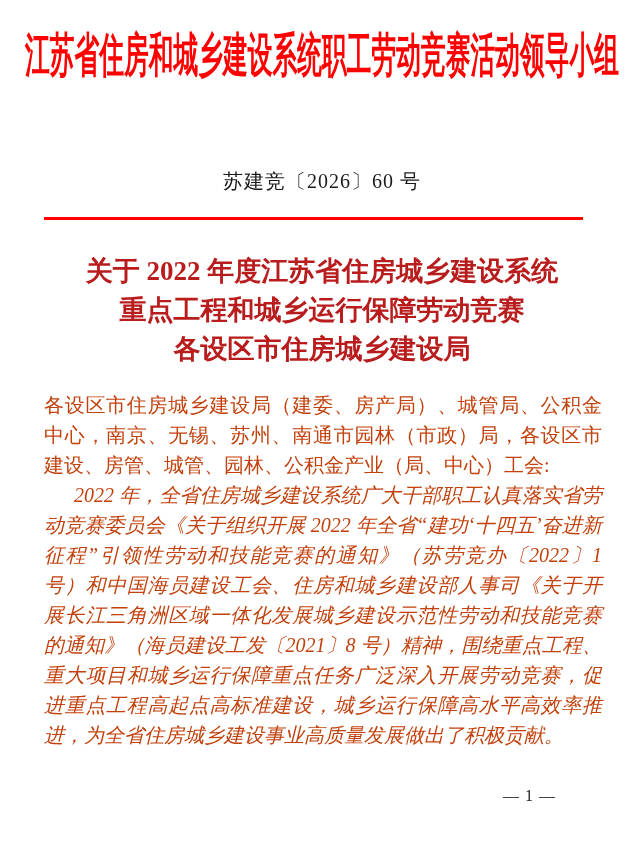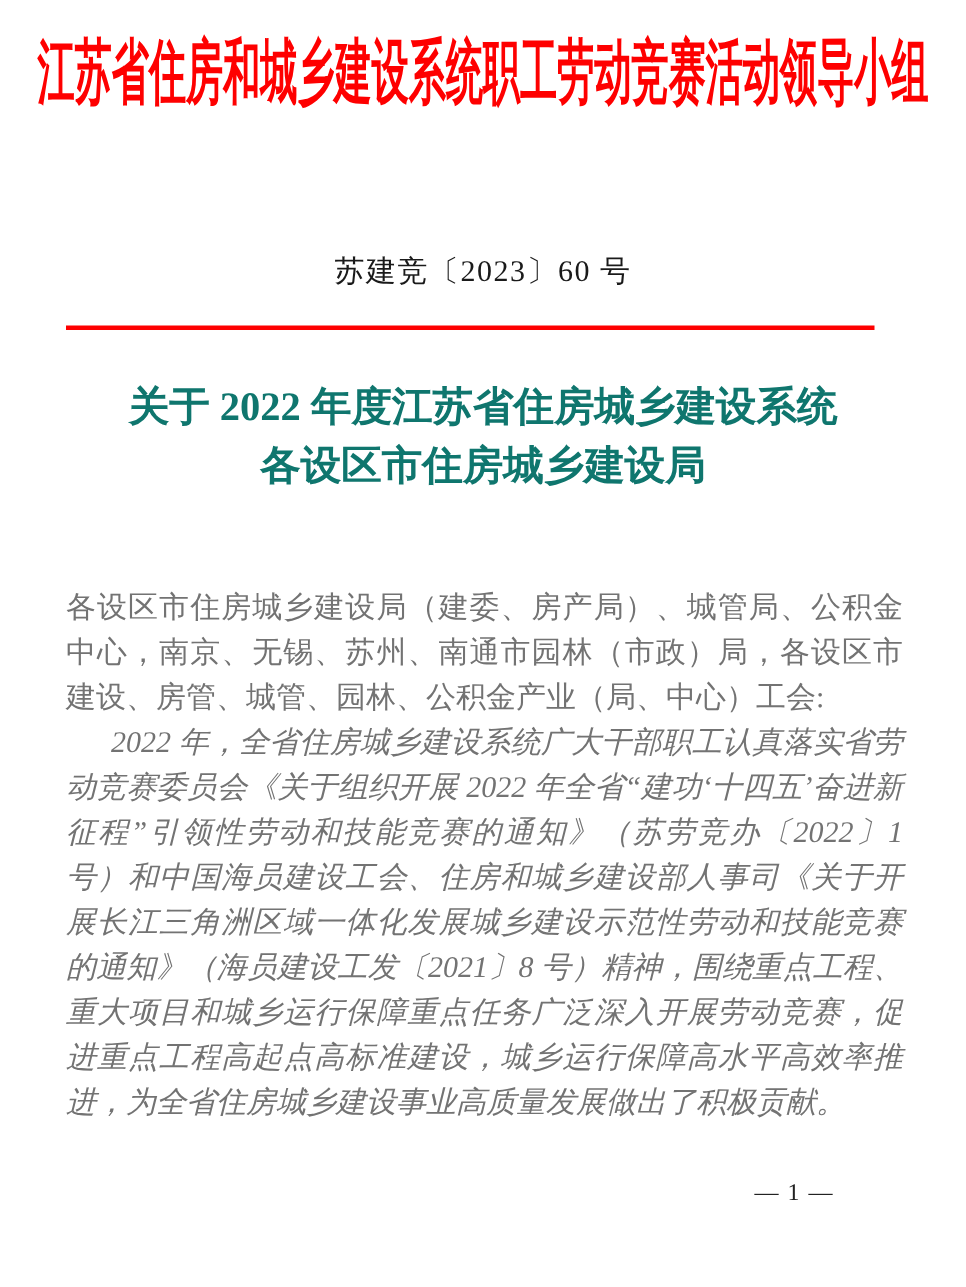--- a/index.html
+++ b/index.html
@@ -14,21 +14,21 @@
     width: 644px; height: 858px;
     background: #ffffff;
     overflow: hidden;
     color: #1a1a1a;
   }
   
   .letterhead {
     position: absolute;
     top: 26px; left: 0;
     width: 644px; height: 58px;
-    display: flex; align-items: flex-start; justify-content: center;
+    display: flex; align-items: center; justify-content: center;
   }
   .letterhead .issuer {
     white-space: nowrap;
     font-weight: bold;
     font-size: 45px;
     line-height: 1;
     color: #fe0000;
     transform: scale(0.55, 1.05);
     transform-origin: center center;
   }
@@ -50,32 +50,32 @@
   }
   .doc-title {
     position: absolute;
     top: 252px; left: 22px;
     width: 600px;
     margin: 0;
     text-align: center;
     font-size: 27px;
     line-height: 39px;
     font-weight: bold;
-    color: #0f766e;
+    color: #b91c1c;
   }
   .title-line { display: block; }
   .body-text {
     position: absolute;
     top: 390px; left: 44px;
     width: 558px;
     font-size: 20px;
     line-height: 30px;
     text-align: justify;
     word-break: break-all;
-    color: #737373;
+    color: #c2410c;
   }
   .body-text p { margin: 0; padding: 0; }
   .para-indent { text-indent: 30px; font-style: italic; }
   .page-number {
     position: absolute;
     top: 786px; right: 88px;
     font-size: 16px;
     line-height: 20px;
     letter-spacing: 1px;
     color: #222222;
@@ -84,26 +84,27 @@
 </style>
 </head>
 <body>
 
 <div class="page">
 
   <div class="letterhead">
     <span class="issuer">江苏省住房和城乡建设系统职工劳动竞赛活动领导小组</span>
   </div>
 
-  <div class="doc-number">苏建竞〔2023〕60 号</div>
+  <div class="doc-number">苏建竞〔2026〕60 号</div>
 
   <div class="red-line"></div>
 
   <h1 class="doc-title">
     <span class="title-line">关于 2022 年度江苏省住房城乡建设系统</span>
+    <span class="title-line">重点工程和城乡运行保障劳动竞赛</span>
     <span class="title-line">各设区市住房城乡建设局</span>
   </h1>
 
   <div class="body-text">
     <p>各设区市住房城乡建设局（建委、房产局）、城管局、公积金中心，南京、无锡、苏州、南通市园林（市政）局，各设区市建设、房管、城管、园林、公积金产业（局、中心）工会:</p>
     <p class="para-indent">2022 年，全省住房城乡建设系统广大干部职工认真落实省劳动竞赛委员会《关于组织开展 2022 年全省“建功‘十四五’奋进新征程”引领性劳动和技能竞赛的通知》（苏劳竞办〔2022〕1 号）和中国海员建设工会、住房和城乡建设部人事司《关于开展长江三角洲区域一体化发展城乡建设示范性劳动和技能竞赛的通知》（海员建设工发〔2021〕8 号）精神，围绕重点工程、重大项目和城乡运行保障重点任务广泛深入开展劳动竞赛，促进重点工程高起点高标准建设，城乡运行保障高水平高效率推进，为全省住房城乡建设事业高质量发展做出了积极贡献。</p>
   </div>
 
   <div class="page-number">— 1 —</div>
 

